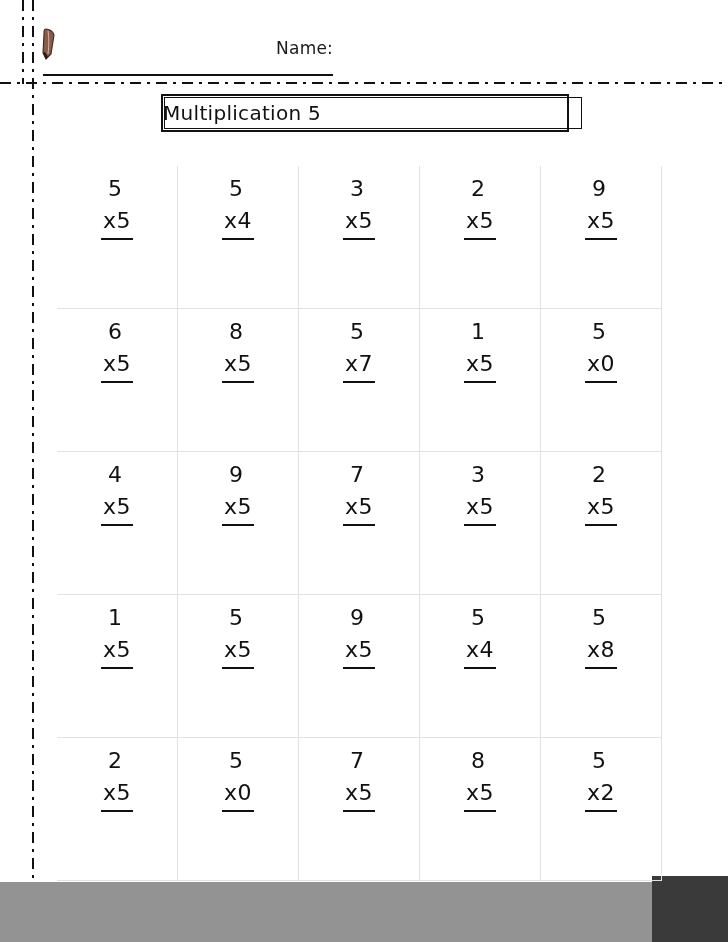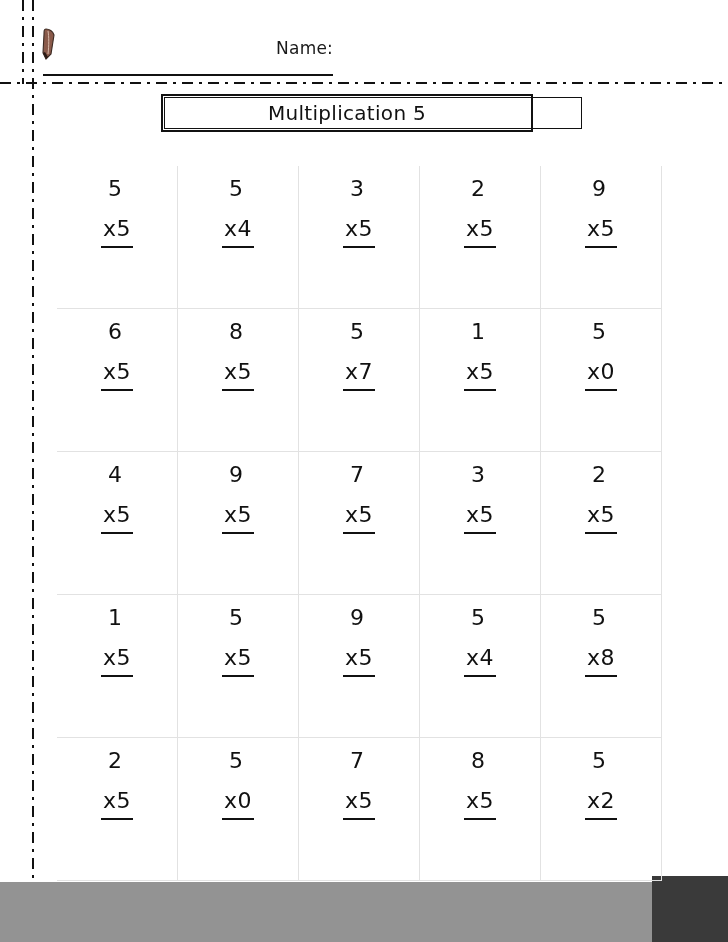--- a/index.html
+++ b/index.html
@@ -128,27 +128,27 @@
     border-bottom: 2px solid #111;
     height: 16px;
     margin-left: 1px;
   }
 
   
   .title-box {
     position: absolute;
     left: 161px;
     top: 94px;
-    width: 372px;
+    width: 408px;
     height: 38px;
     border: 2px solid #111;
     background: #fff;
     display: flex;
     align-items: center;
-    justify-content: center;
+    justify-content: flex-start;
     box-sizing: border-box;
   }
   .title-box-inner {
     position: absolute;
     left: 164px;
     top: 97px;
     width: 418px;
     height: 32px;
     border: 1px solid #111;
     box-sizing: border-box;
@@ -196,21 +196,21 @@
     font-family: "DejaVu Sans", sans-serif;
     padding-right: 4px;
   }
   .bottom-num {
     font-size: 22px;
     color: #111;
     line-height: 30px;
     font-family: "DejaVu Sans", sans-serif;
     border-bottom: 2px solid #111;
     padding: 0 2px 2px 2px;
-    margin-top: 10px;
+    margin-top: 2px;
     letter-spacing: 0.5px;
   }
 </style>
 </head>
 <body>
 
 <div id="sheet">
 
   <div class="page-white"></div>
 

